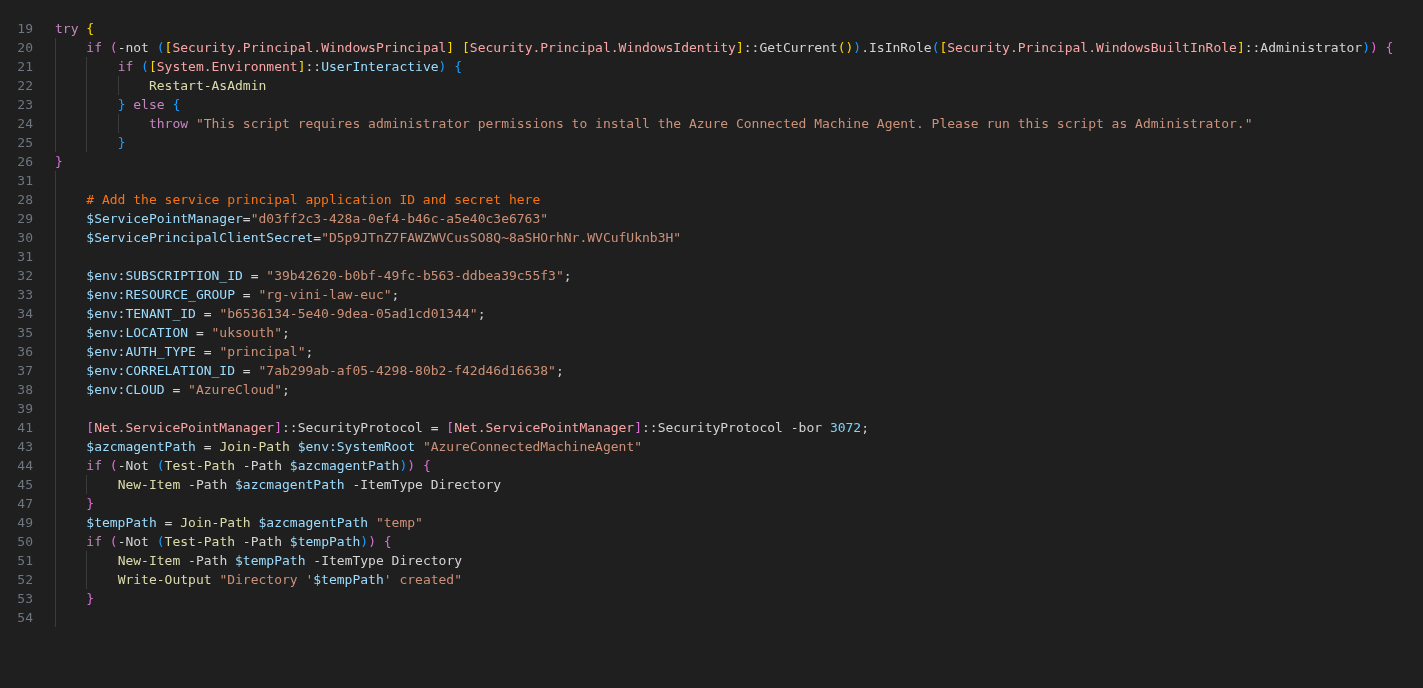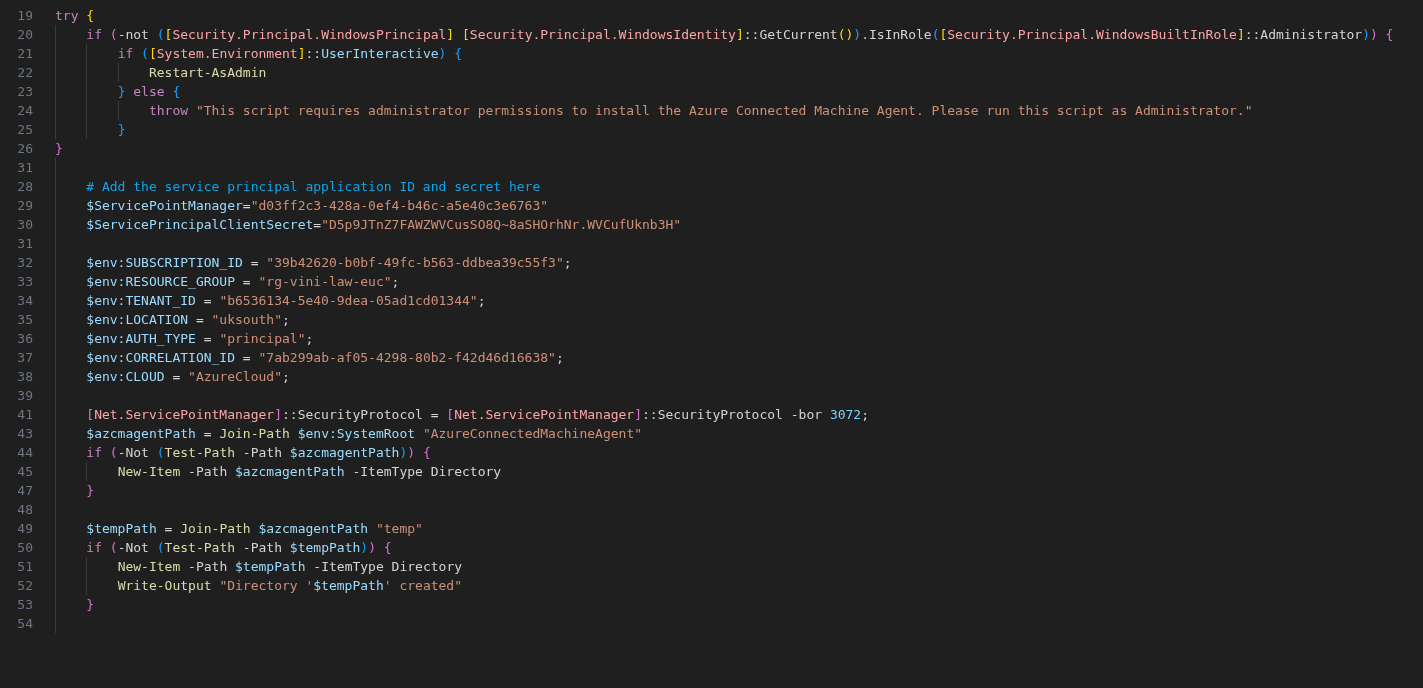--- a/index.html
+++ b/index.html
@@ -3,38 +3,38 @@
 <meta charset="utf-8">
 <style>
   * { margin:0; padding:0; box-sizing:border-box; }
   html,body { width:1423px; height:688px; overflow:hidden; }
   body {
     background:#1f1f1f;
     font-family:"DejaVu Sans Mono","Liberation Mono",monospace;
     font-size:13px;
     line-height:19px;
   }
-  .editor { width:1423px; height:539px; padding-top:6px; }
+  .editor { width:1423px; height:539px; padding-top:19px; }
   .line { display:flex; height:19px; white-space:pre; }
   .gutter {
     flex:none; width:33px; text-align:right;
     color:#6e7681; user-select:none;
   }
   .code { position:relative; margin-left:22px; white-space:pre; color:#d4d4d4; }
   .guide {
     position:absolute; top:0; bottom:0; width:1px;
     border-left:1px solid #3b3b3b; pointer-events:none;
   }
   .tk-kw { color:#C586C0; }
   .tk-fn { color:#DCDCAA; }
   .tk-ty { color:#fca5a5; }
   .tk-va { color:#9CDCFE; }
   .tk-st { color:#CE9178; }
   .tk-nu { color:#7dd3fc; }
-  .tk-cm { color:#0ea5e9; }
+  .tk-cm { color:#f97316; }
   .tk-pu { color:#D4D4D4; }
   .tk-b1 { color:#FFD700; }
   .tk-b2 { color:#DA70D6; }
   .tk-b3 { color:#179FFF; }
 </style>
 </head>
 <body>
 
 <div class="editor">
   <div>
@@ -57,21 +57,20 @@
       <div class="line"><div class="gutter">35</div><div class="code"><span class="guide" style="left: 0ch;"></span><span class="tk-pu">    </span><span class="tk-va">$env:LOCATION</span><span class="tk-pu"> = </span><span class="tk-st">"uksouth"</span><span class="tk-pu">;</span></div></div>
       <div class="line"><div class="gutter">36</div><div class="code"><span class="guide" style="left: 0ch;"></span><span class="tk-pu">    </span><span class="tk-va">$env:AUTH_TYPE</span><span class="tk-pu"> = </span><span class="tk-st">"principal"</span><span class="tk-pu">;</span></div></div>
       <div class="line"><div class="gutter">37</div><div class="code"><span class="guide" style="left: 0ch;"></span><span class="tk-pu">    </span><span class="tk-va">$env:CORRELATION_ID</span><span class="tk-pu"> = </span><span class="tk-st">"7ab299ab-af05-4298-80b2-f42d46d16638"</span><span class="tk-pu">;</span></div></div>
       <div class="line"><div class="gutter">38</div><div class="code"><span class="guide" style="left: 0ch;"></span><span class="tk-pu">    </span><span class="tk-va">$env:CLOUD</span><span class="tk-pu"> = </span><span class="tk-st">"AzureCloud"</span><span class="tk-pu">;</span></div></div>
       <div class="line"><div class="gutter">39</div><div class="code"><span class="guide" style="left: 0ch;"></span></div></div>
       <div class="line"><div class="gutter">41</div><div class="code"><span class="guide" style="left: 0ch;"></span><span class="tk-pu">    </span><span class="tk-b2">[</span><span class="tk-ty">Net.ServicePointManager</span><span class="tk-b2">]</span><span class="tk-pu">::SecurityProtocol = </span><span class="tk-b2">[</span><span class="tk-ty">Net.ServicePointManager</span><span class="tk-b2">]</span><span class="tk-pu">::SecurityProtocol -bor </span><span class="tk-nu">3072</span><span class="tk-pu">;</span></div></div>
       <div class="line"><div class="gutter">43</div><div class="code"><span class="guide" style="left: 0ch;"></span><span class="tk-pu">    </span><span class="tk-va">$azcmagentPath</span><span class="tk-pu"> = </span><span class="tk-fn">Join-Path</span><span class="tk-pu"> </span><span class="tk-va">$env:SystemRoot</span><span class="tk-pu"> </span><span class="tk-st">"AzureConnectedMachineAgent"</span></div></div>
       <div class="line"><div class="gutter">44</div><div class="code"><span class="guide" style="left: 0ch;"></span><span class="tk-pu">    </span><span class="tk-kw">if</span><span class="tk-pu"> </span><span class="tk-b2">(</span><span class="tk-pu">-Not </span><span class="tk-b3">(</span><span class="tk-fn">Test-Path</span><span class="tk-pu"> -Path </span><span class="tk-va">$azcmagentPath</span><span class="tk-b3">)</span><span class="tk-b2">)</span><span class="tk-pu"> </span><span class="tk-b2">{</span></div></div>
       <div class="line"><div class="gutter">45</div><div class="code"><span class="guide" style="left: 0ch;"></span><span class="guide" style="left: 4ch;"></span><span class="tk-pu">        </span><span class="tk-fn">New-Item</span><span class="tk-pu"> -Path </span><span class="tk-va">$azcmagentPath</span><span class="tk-pu"> -ItemType Directory</span></div></div>
       <div class="line"><div class="gutter">47</div><div class="code"><span class="guide" style="left: 0ch;"></span><span class="tk-pu">    </span><span class="tk-b2">}</span></div></div>
-      <div class="line"><div class="gutter">48</div><div class="code"><span class="guide" style="left: 0ch;"></span></div></div>
       <div class="line"><div class="gutter">49</div><div class="code"><span class="guide" style="left: 0ch;"></span><span class="tk-pu">    </span><span class="tk-va">$tempPath</span><span class="tk-pu"> = </span><span class="tk-fn">Join-Path</span><span class="tk-pu"> </span><span class="tk-va">$azcmagentPath</span><span class="tk-pu"> </span><span class="tk-st">"temp"</span></div></div>
       <div class="line"><div class="gutter">50</div><div class="code"><span class="guide" style="left: 0ch;"></span><span class="tk-pu">    </span><span class="tk-kw">if</span><span class="tk-pu"> </span><span class="tk-b2">(</span><span class="tk-pu">-Not </span><span class="tk-b3">(</span><span class="tk-fn">Test-Path</span><span class="tk-pu"> -Path </span><span class="tk-va">$tempPath</span><span class="tk-b3">)</span><span class="tk-b2">)</span><span class="tk-pu"> </span><span class="tk-b2">{</span></div></div>
       <div class="line"><div class="gutter">51</div><div class="code"><span class="guide" style="left: 0ch;"></span><span class="guide" style="left: 4ch;"></span><span class="tk-pu">        </span><span class="tk-fn">New-Item</span><span class="tk-pu"> -Path </span><span class="tk-va">$tempPath</span><span class="tk-pu"> -ItemType Directory</span></div></div>
       <div class="line"><div class="gutter">52</div><div class="code"><span class="guide" style="left: 0ch;"></span><span class="guide" style="left: 4ch;"></span><span class="tk-pu">        </span><span class="tk-fn">Write-Output</span><span class="tk-pu"> </span><span class="tk-st">"Directory '</span><span class="tk-va">$tempPath</span><span class="tk-st">' created"</span></div></div>
       <div class="line"><div class="gutter">53</div><div class="code"><span class="guide" style="left: 0ch;"></span><span class="tk-pu">    </span><span class="tk-b2">}</span></div></div>
       <div class="line"><div class="gutter">54</div><div class="code"><span class="guide" style="left: 0ch;"></span></div></div>
     </div>
 </div>
 
 </body></html>

